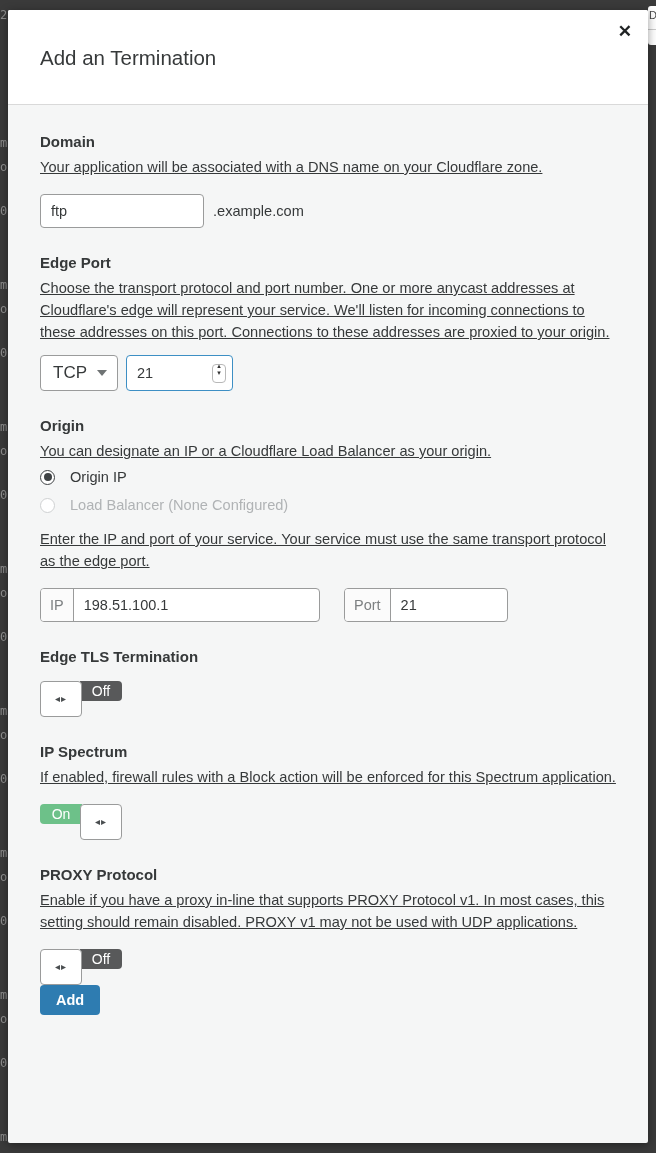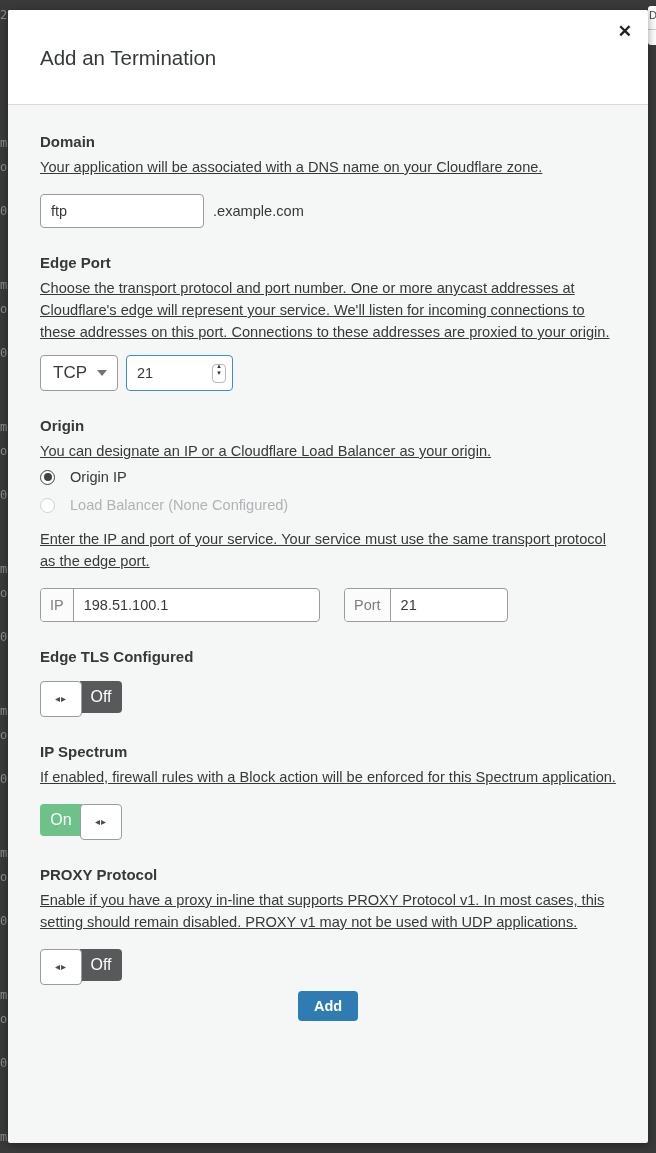--- a/index.html
+++ b/index.html
@@ -119,27 +119,27 @@
     margin-top:16px; width:84px; height:36px; border-radius:4px;
     display:flex; cursor:pointer; position:relative;
   }
   .toggle-handle{
     width:42px; height:36px; background:#fff; border:1px solid #9a9b9b;
     border-radius:4px; display:flex; align-items:center; justify-content:center;
     z-index:2;
   }
   .toggle-arrows{ font-size:10px; color:#4a4e50; letter-spacing:1px; line-height:1; }
   .toggle-side{
-    width:42px; height:32px; display:flex; align-items:center; justify-content:center;
-    font-size:16px; color:#ffffff; z-index:1;
+    width:42px; height:20px; display:flex; align-items:center; justify-content:center;
+    font-size:14px; color:#ffffff; z-index:1;
   }
   .toggle.off .toggle-side{ background:#58595a; border-radius:0 4px 4px 0; margin-left:-2px; }
   .toggle.on  .toggle-side{ background:#6dc189; border-radius:4px 0 0 4px; margin-right:-2px; }
   
-  .footer-row{ margin-top:6px; display:flex; justify-content:center; }
+  .footer-row{ margin-top:0; display:flex; justify-content:flex-start; }
   .add-btn{
     min-width:58px; height:30px; padding:0 16px; background:#2e7cb1;
     border:none; border-radius:4px; color:#fff; font-size:14.5px; font-weight:700;
     font-family:"Liberation Sans", sans-serif; cursor:pointer;
   }
 </style>
 </head>
 <body>
 
 <div class="backdrop-col">
@@ -230,21 +230,21 @@
           <input class="field-input" type="text" value="198.51.100.1" style="">
         </div>
         <div class="field-group port-group">
           <span class="field-prefix">Port</span>
           <input class="field-input" type="text" value="21" style="">
         </div>
       </div>
     </div>
 
     <div class="section">
-      <div class="sec-label">Edge TLS Configured</div>
+      <div class="sec-label">Edge TLS Termination</div>
       <div class="toggle off">
         <span class="toggle-handle">
           <span class="toggle-arrows">◂▸</span>
         </span>
         <span class="toggle-side">Off</span>
       </div>
     </div>
 
     <div class="section">
       <div class="sec-label">IP Spectrum</div>

